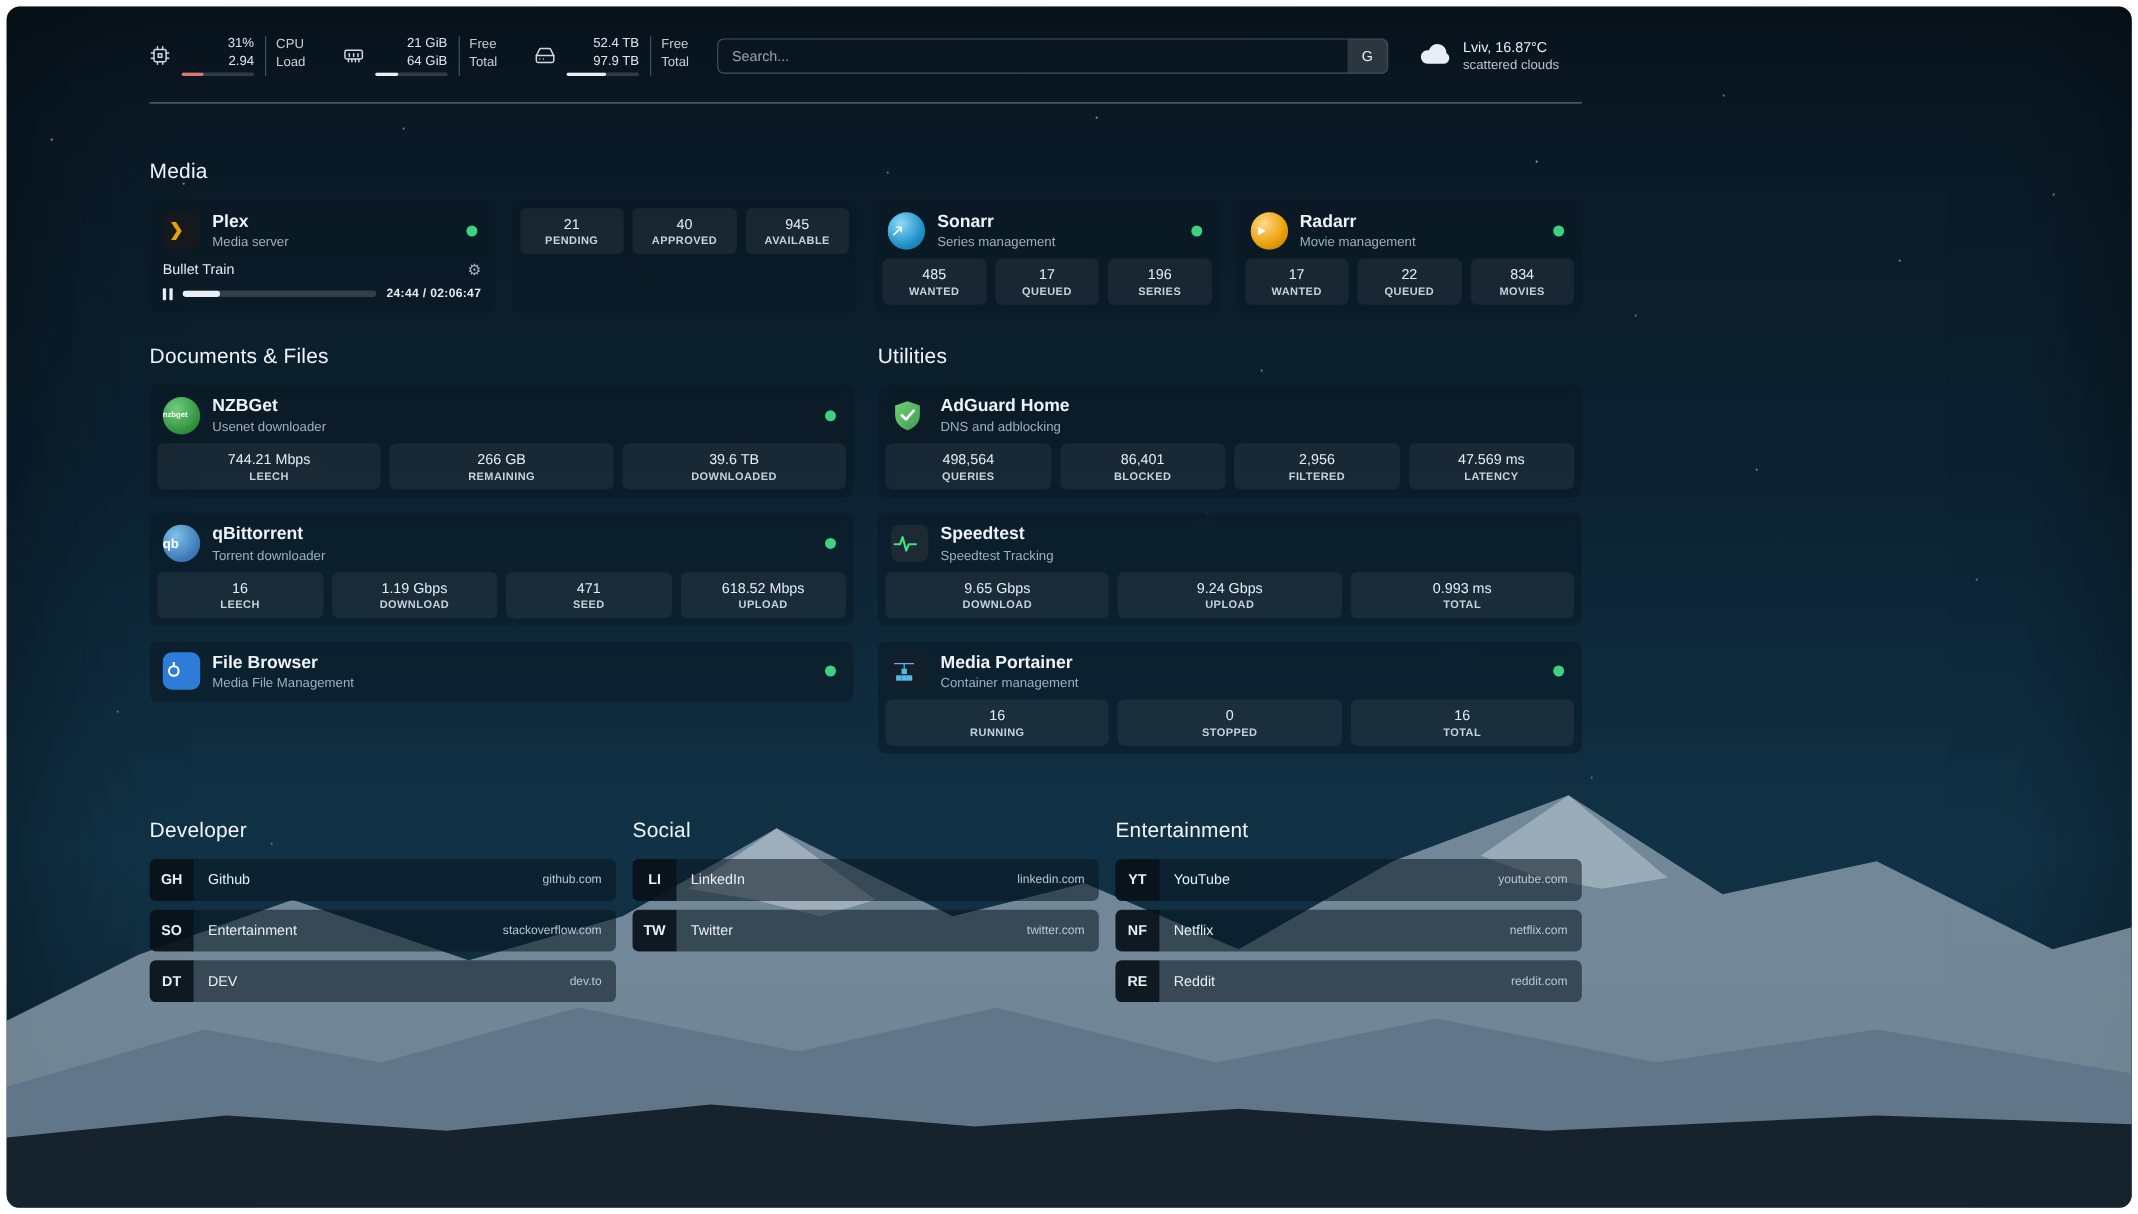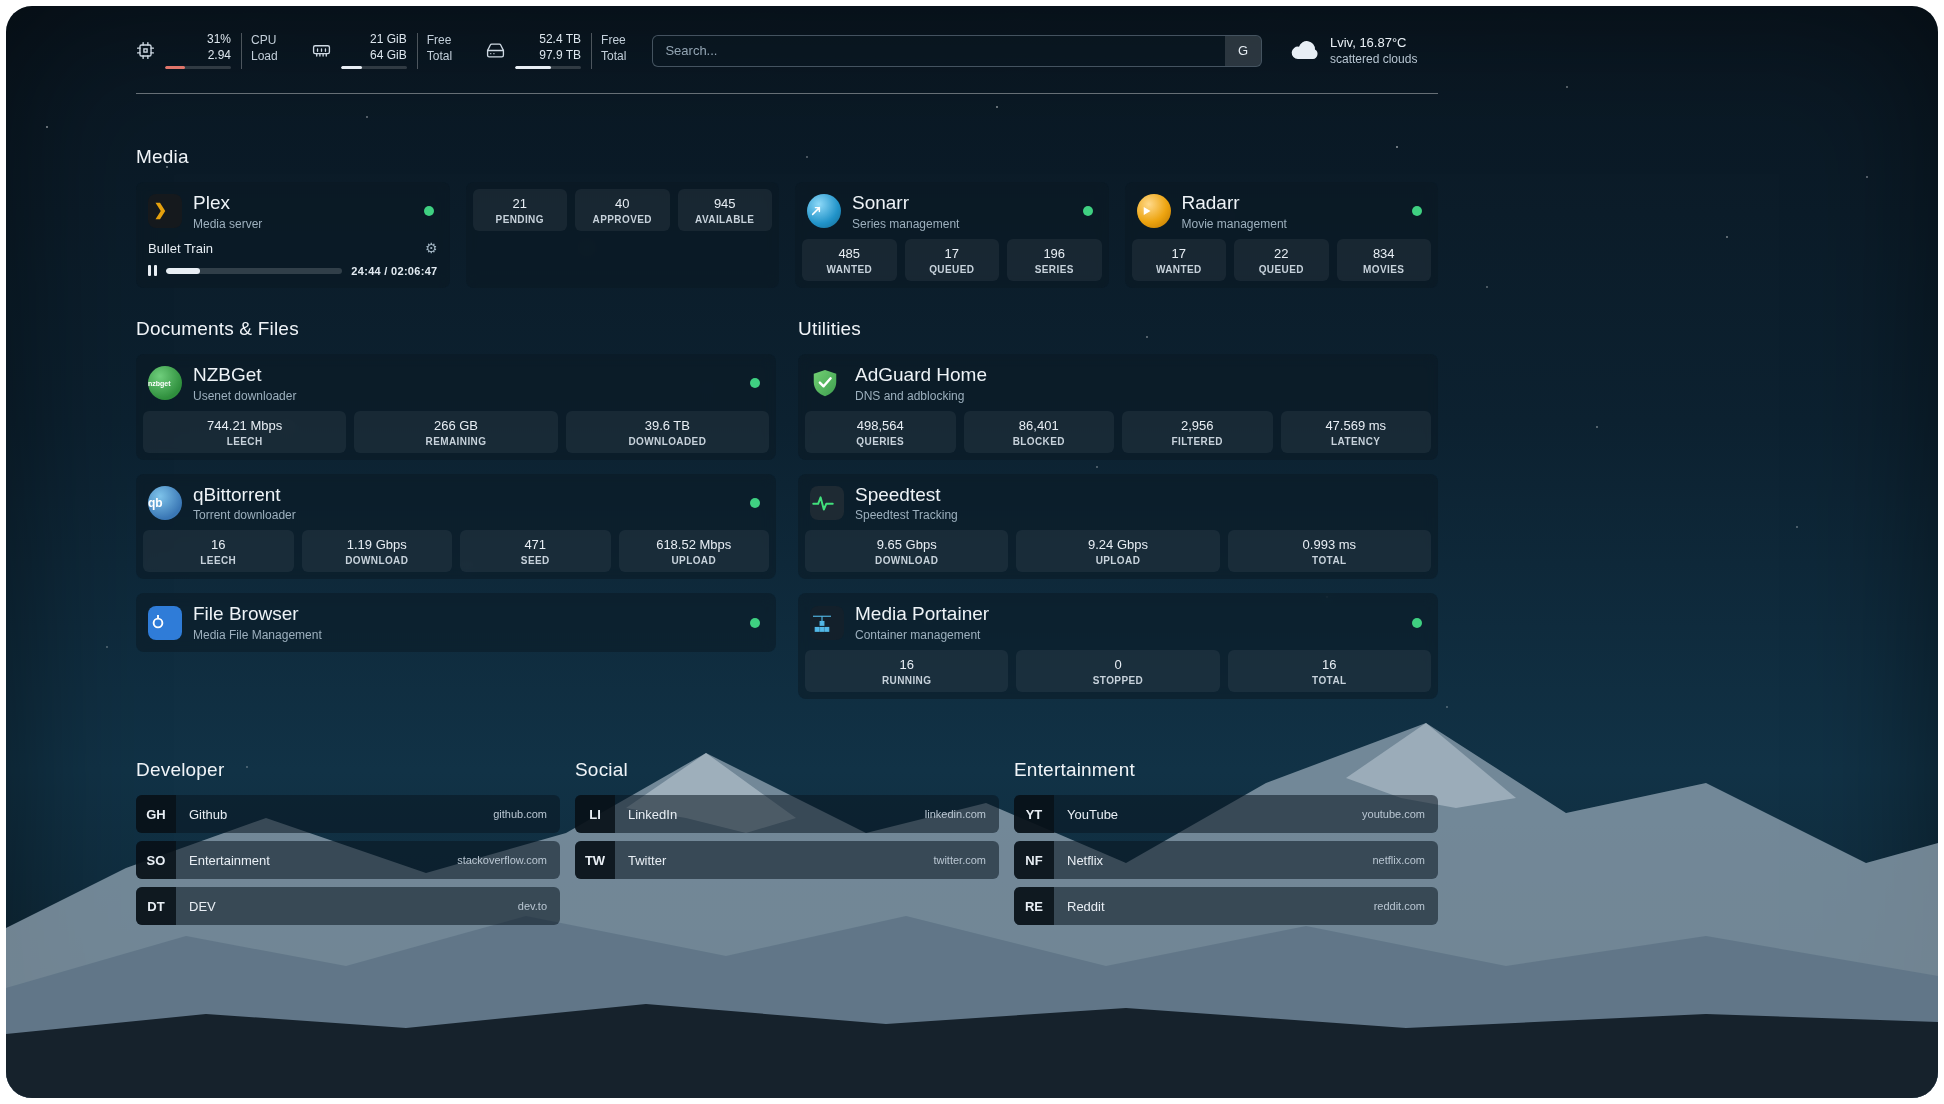--- a/index.html
+++ b/index.html
@@ -1,17 +1,17 @@
 <!DOCTYPE html>
 <html style="--status-online: #3fd081; --plex-accent: #e5a00d; --progress-fill: #e8eef4; --cpu-bar: #e0756a;"><head>
 <meta charset="utf-8">
 <style>
   *{box-sizing:border-box;margin:0;padding:0}
   html,body{width:1944px;height:1104px;background:#ffffff;font-family:"Liberation Sans",sans-serif;overflow:hidden}
-  .app{position:absolute;left:6px;top:6px;width:1932px;height:1092px;border-radius:26px;overflow:hidden;
+  .app{position:absolute;left:6px;top:6px;width:1932px;height:1092px;border-radius:12px;overflow:hidden;
        background:linear-gradient(180deg,#0a1722 0%,#0c2130 38%,#113246 70%,#0e2634 100%);
        box-shadow:inset 0 0 140px rgba(0,0,0,.5)}
   
   .mountains{position:absolute;left:0;bottom:0;width:100%;height:440px;display:block}
   .stars{position:absolute;left:40px;top:120px;width:2px;height:2px;border-radius:50%;background:rgba(255,255,255,.5);
     box-shadow:120px 40px rgba(255,255,255,.45),320px -10px rgba(255,255,255,.4),540px 120px rgba(255,255,255,.5),
     760px 30px rgba(255,255,255,.35),950px -20px rgba(255,255,255,.5),1180px 90px rgba(255,255,255,.4),
     1350px 20px rgba(255,255,255,.55),1520px -40px rgba(255,255,255,.4),1680px 110px rgba(255,255,255,.45),
     1820px 50px rgba(255,255,255,.4),240px 300px rgba(255,255,255,.35),660px 260px rgba(255,255,255,.4),
     1050px 340px rgba(255,255,255,.35),1550px 300px rgba(255,255,255,.4),1750px 400px rgba(255,255,255,.35),
@@ -47,21 +47,21 @@
   .section-title{font-size:19px;font-weight:400;color:#f0f4f8;letter-spacing:.2px}
   .media-title{margin:52px 0 14px}
   .col-title{margin:30px 0 14px}
   .cards4{display:grid;grid-template-columns:repeat(4,1fr);gap:16px}
   .two-col{display:grid;grid-template-columns:1fr 1fr;gap:22px;align-items:start}
   
   .card{background:rgba(10,24,34,.5);border-radius:8px;padding:7px;backdrop-filter:blur(6px);margin-bottom:14px}
   .cards4 .card{margin-bottom:0}
   .card-head{display:flex;align-items:center;padding:3px 5px 8px}
   .svc-icon{width:34px;height:34px;flex:0 0 34px;display:flex;align-items:center;margin-right:11px;position:relative}
-  .svc-name{font-size:19px;font-weight:400;color:#eef3f7;line-height:1.2}
+  .svc-name{font-size:16px;font-weight:700;color:#eef3f7;line-height:1.2}
   .svc-desc{font-size:12px;color:#9db0be;margin-top:2px}
   .status-dot{width:10px;height:10px;border-radius:50%;background:var(--status-online,#3fd081);margin-left:auto;margin-right:4px}
   .stats{display:flex;gap:8px}
   .stat{flex:1;background:rgba(255,255,255,.06);border-radius:6px;text-align:center;padding:7px 4px 6px}
   .stat-value{font-size:13px;color:#e8eef4}
   .stat-label{font-size:10px;font-weight:700;color:#c7d2db;letter-spacing:.4px;margin-top:3px}
   
   .icon-plex{background:#15191d;border-radius:8px}
   .plex-chevron{fill:var(--plex-accent,#e5a00d)}
   .icon-overseerr{border-radius:50%;background:radial-gradient(circle at 32% 30%,#c4b5fd 0%,#7c3aed 48%,#4c1d95 100%)}

